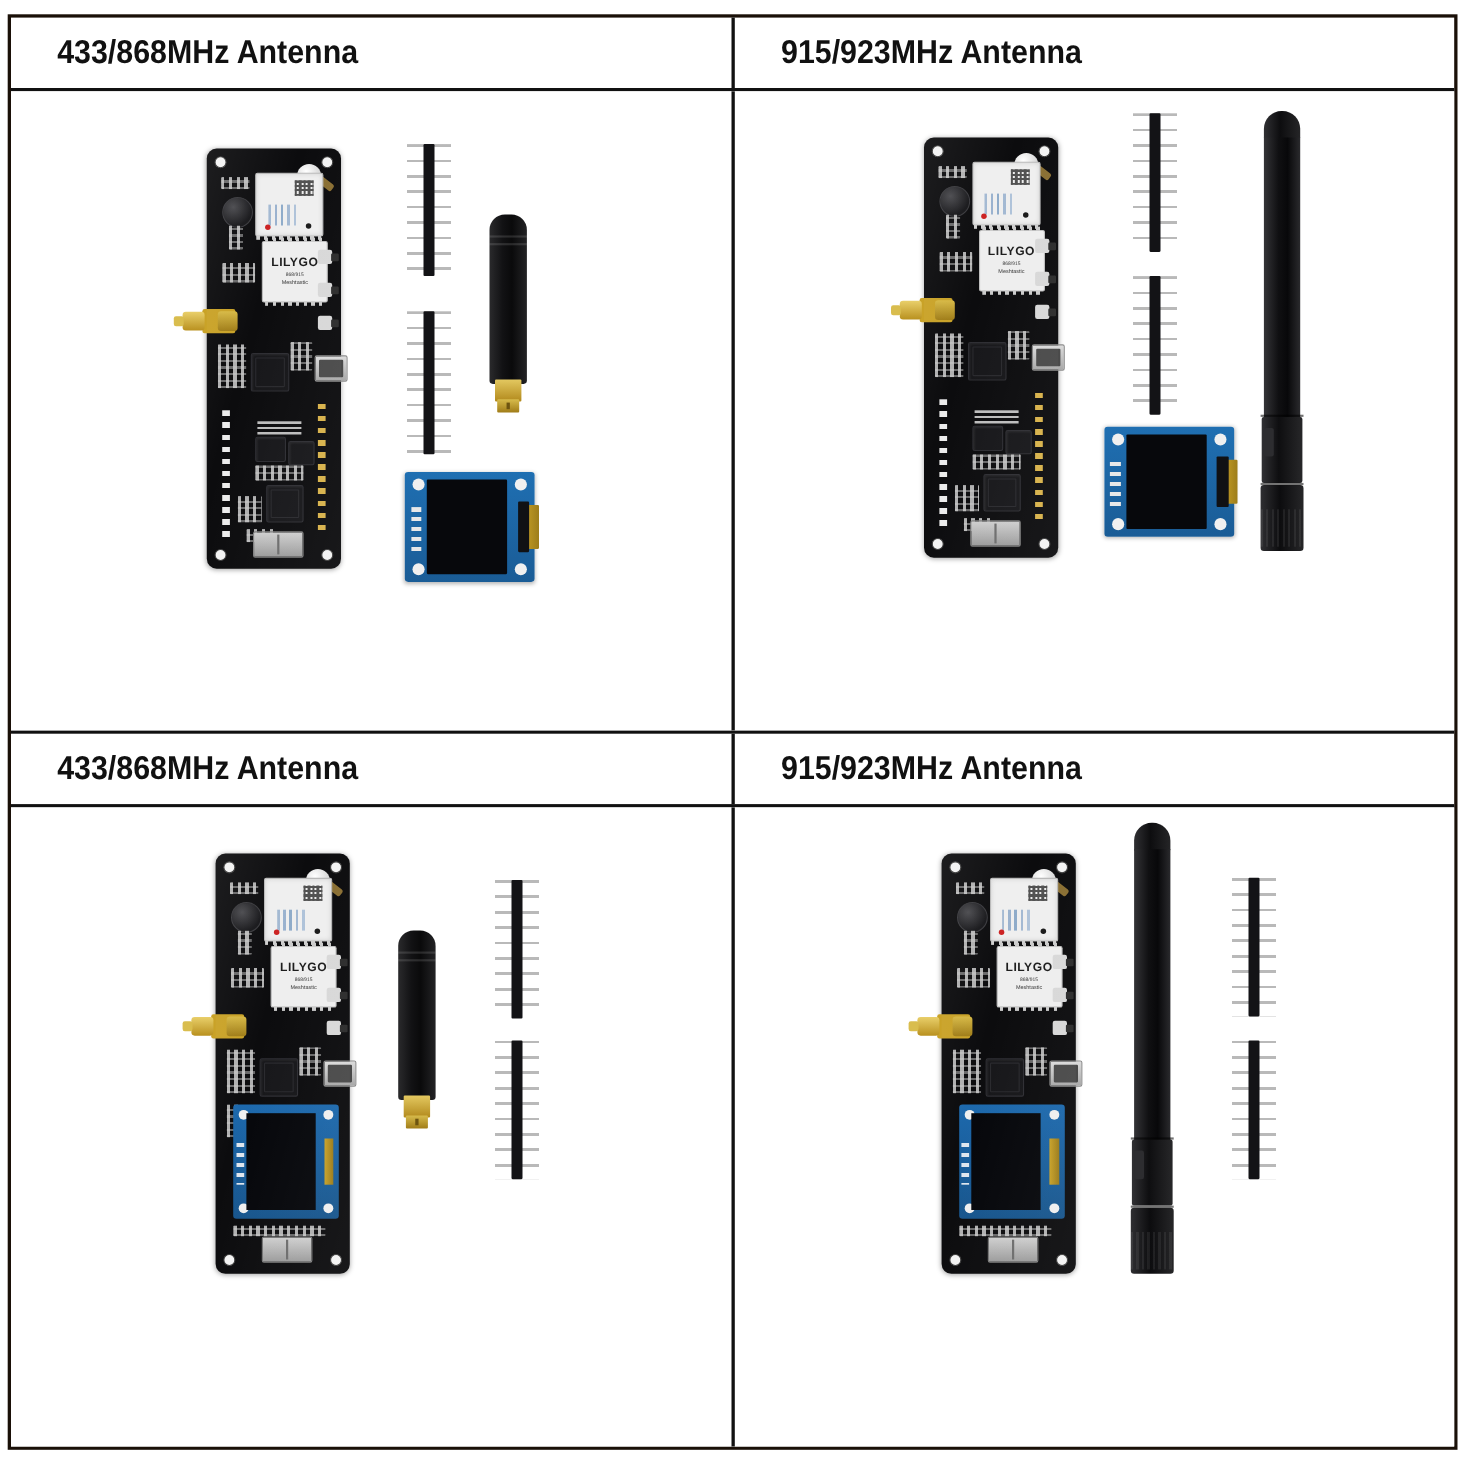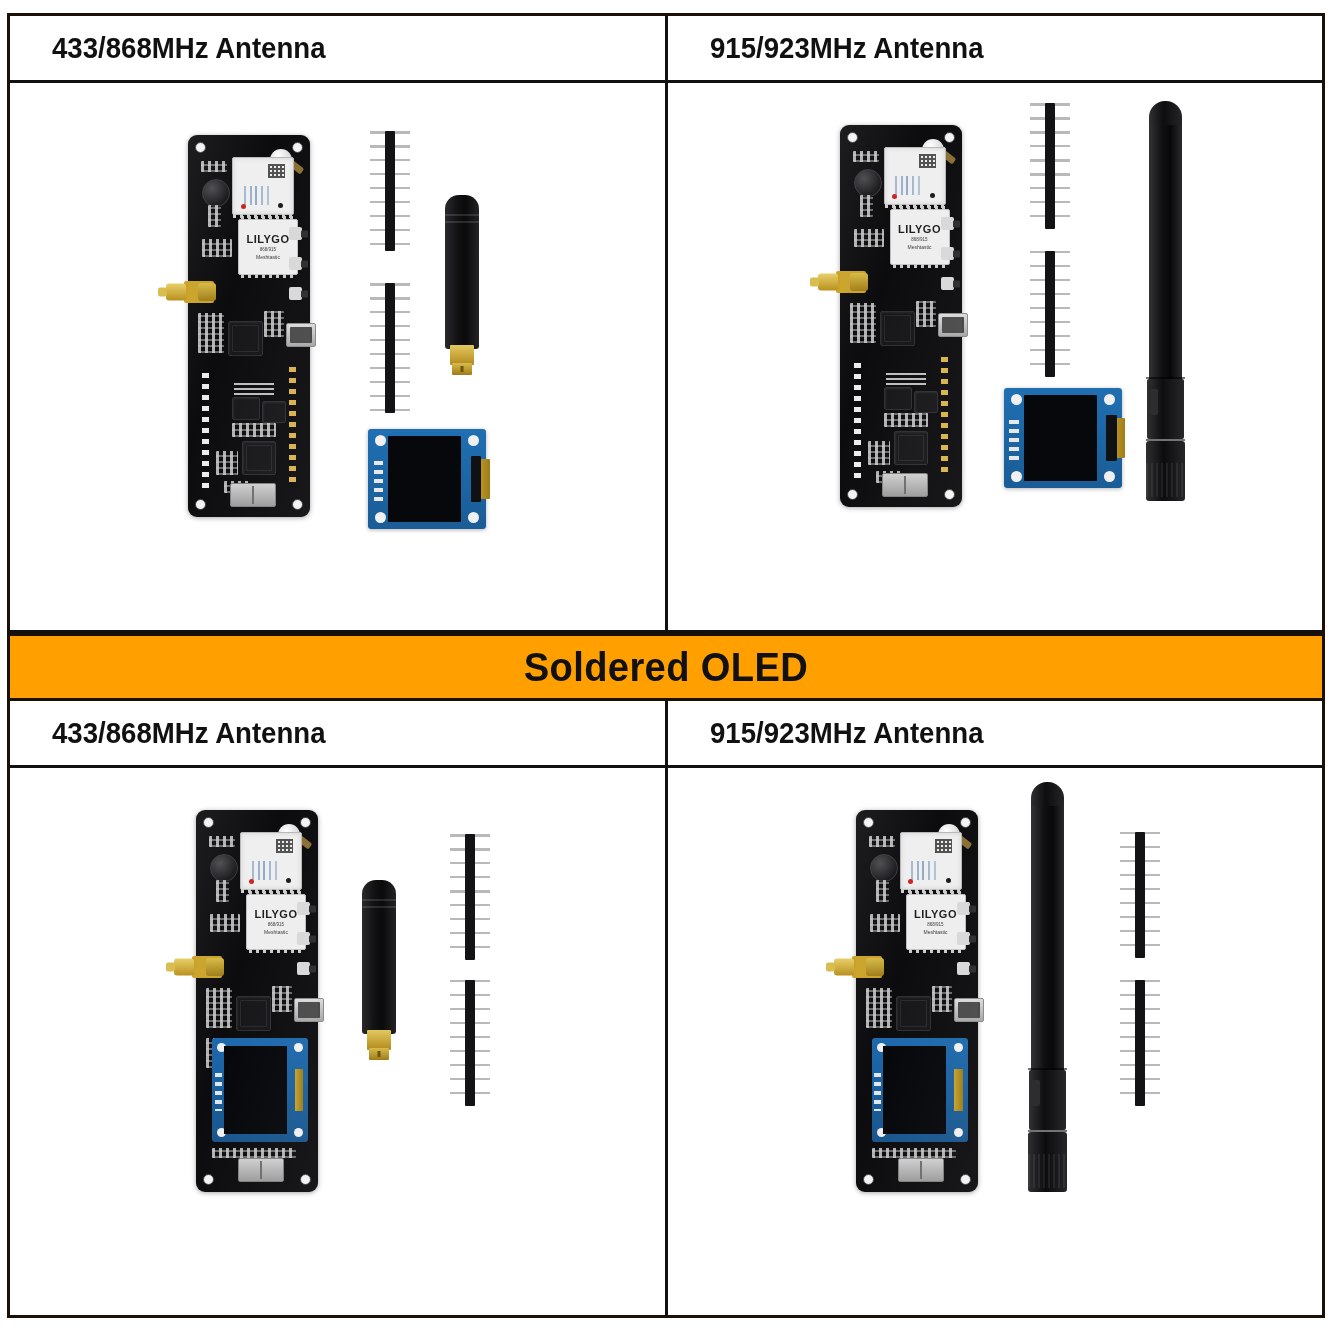--- a/index.html
+++ b/index.html
@@ -715,23 +715,20 @@
           <div class="joint"></div>
           <div class="notch"></div>
           <div class="nut"></div>
           <div class="knurl"></div>
           <div class="seam" style="bottom:60px;"></div>
           <div class="seam" style="bottom:122px;"></div>
         </div>
       </div>
     </div>
 
-    <div class="band" style="border-top:3px solid #1a1008;">
-      <div class="band-title">Soldered OLED</div>
-    </div>
 
     <div class="label-row">
       <div class="label-cell">
         <span class="label-text">433/868MHz Antenna</span>
       </div>
       <div class="label-cell right">
         <span class="label-text">915/923MHz Antenna</span>
       </div>
     </div>
 

